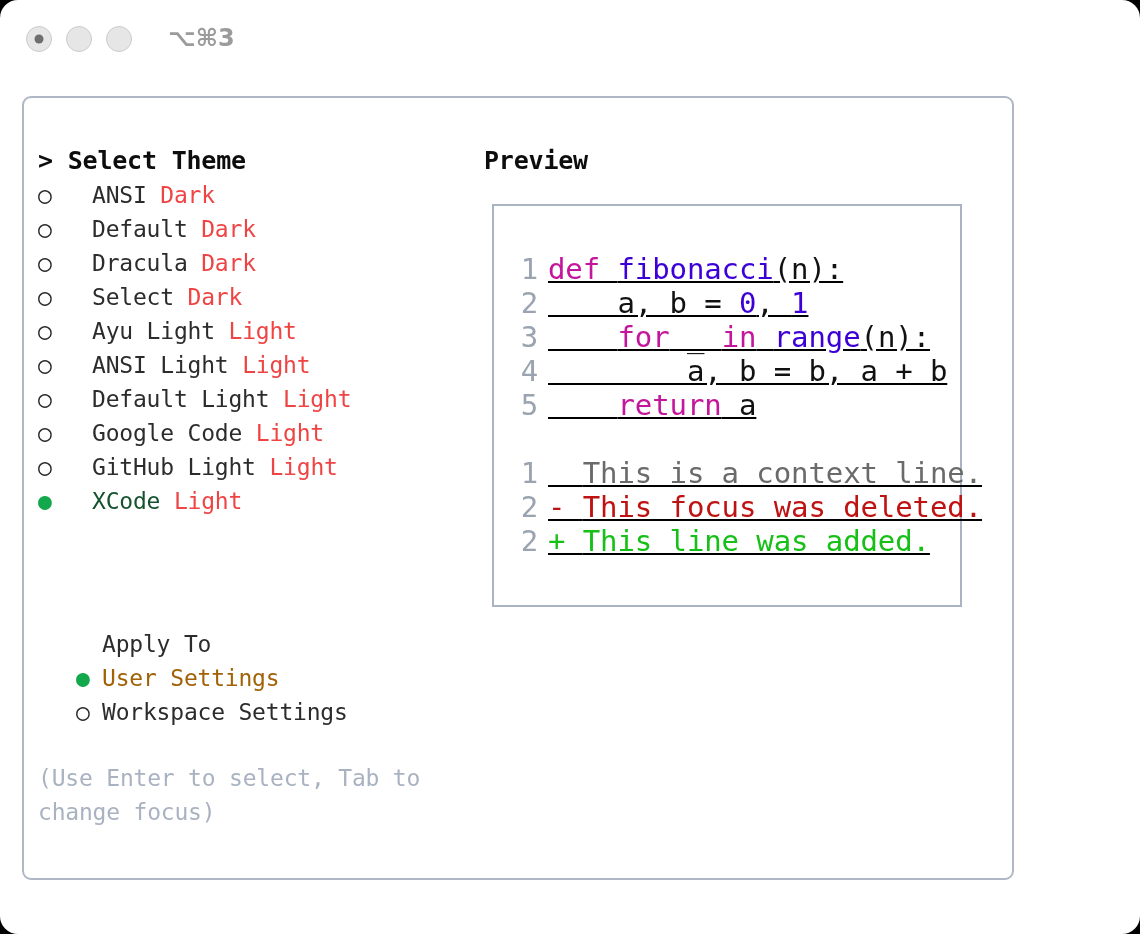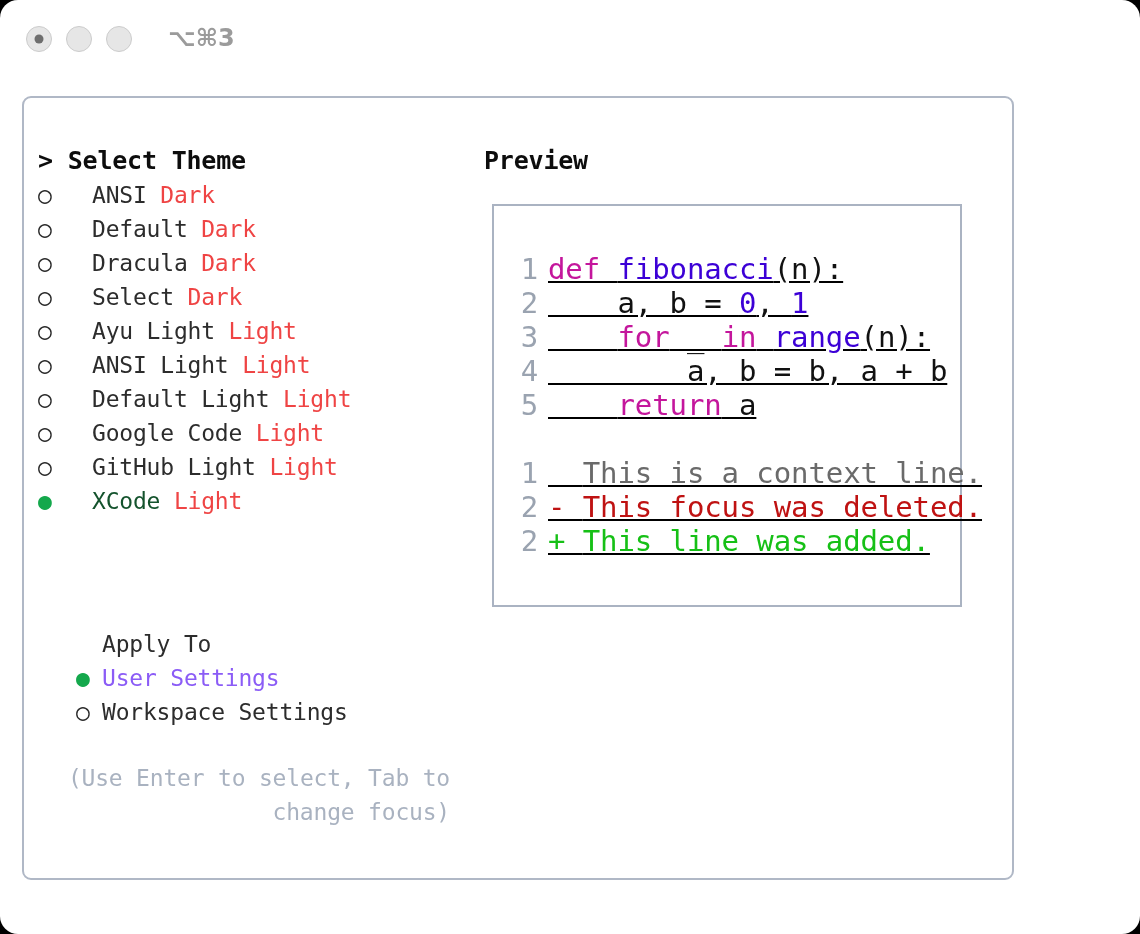--- a/index.html
+++ b/index.html
@@ -138,33 +138,32 @@
     white-space: pre;
     color: #2c2c2c;
     letter-spacing: -0.2px;
   }
   .apply-bullet {
     display: inline-block;
     width: 26px;
     color: #2c2c2c;
   }
   .apply-row.selected .apply-bullet { color: #14a84c; }
-  .apply-row.selected .apply-label  { color: #8b5cf6; }
+  .apply-row.selected .apply-label  { color: #a16207; }
 
   
   #hint-text {
     position: absolute;
     left: 14px;
     top: 663px;
     width: 412px;
     font-size: 23px;
     line-height: 34px;
     color: #a9b2c0;
     letter-spacing: -0.2px;
-    text-align: right;
   }
 
   
   #preview-column {
     position: absolute;
     left: 460px;
     top: 46px;
     width: 500px;
   }
   #preview-header {

